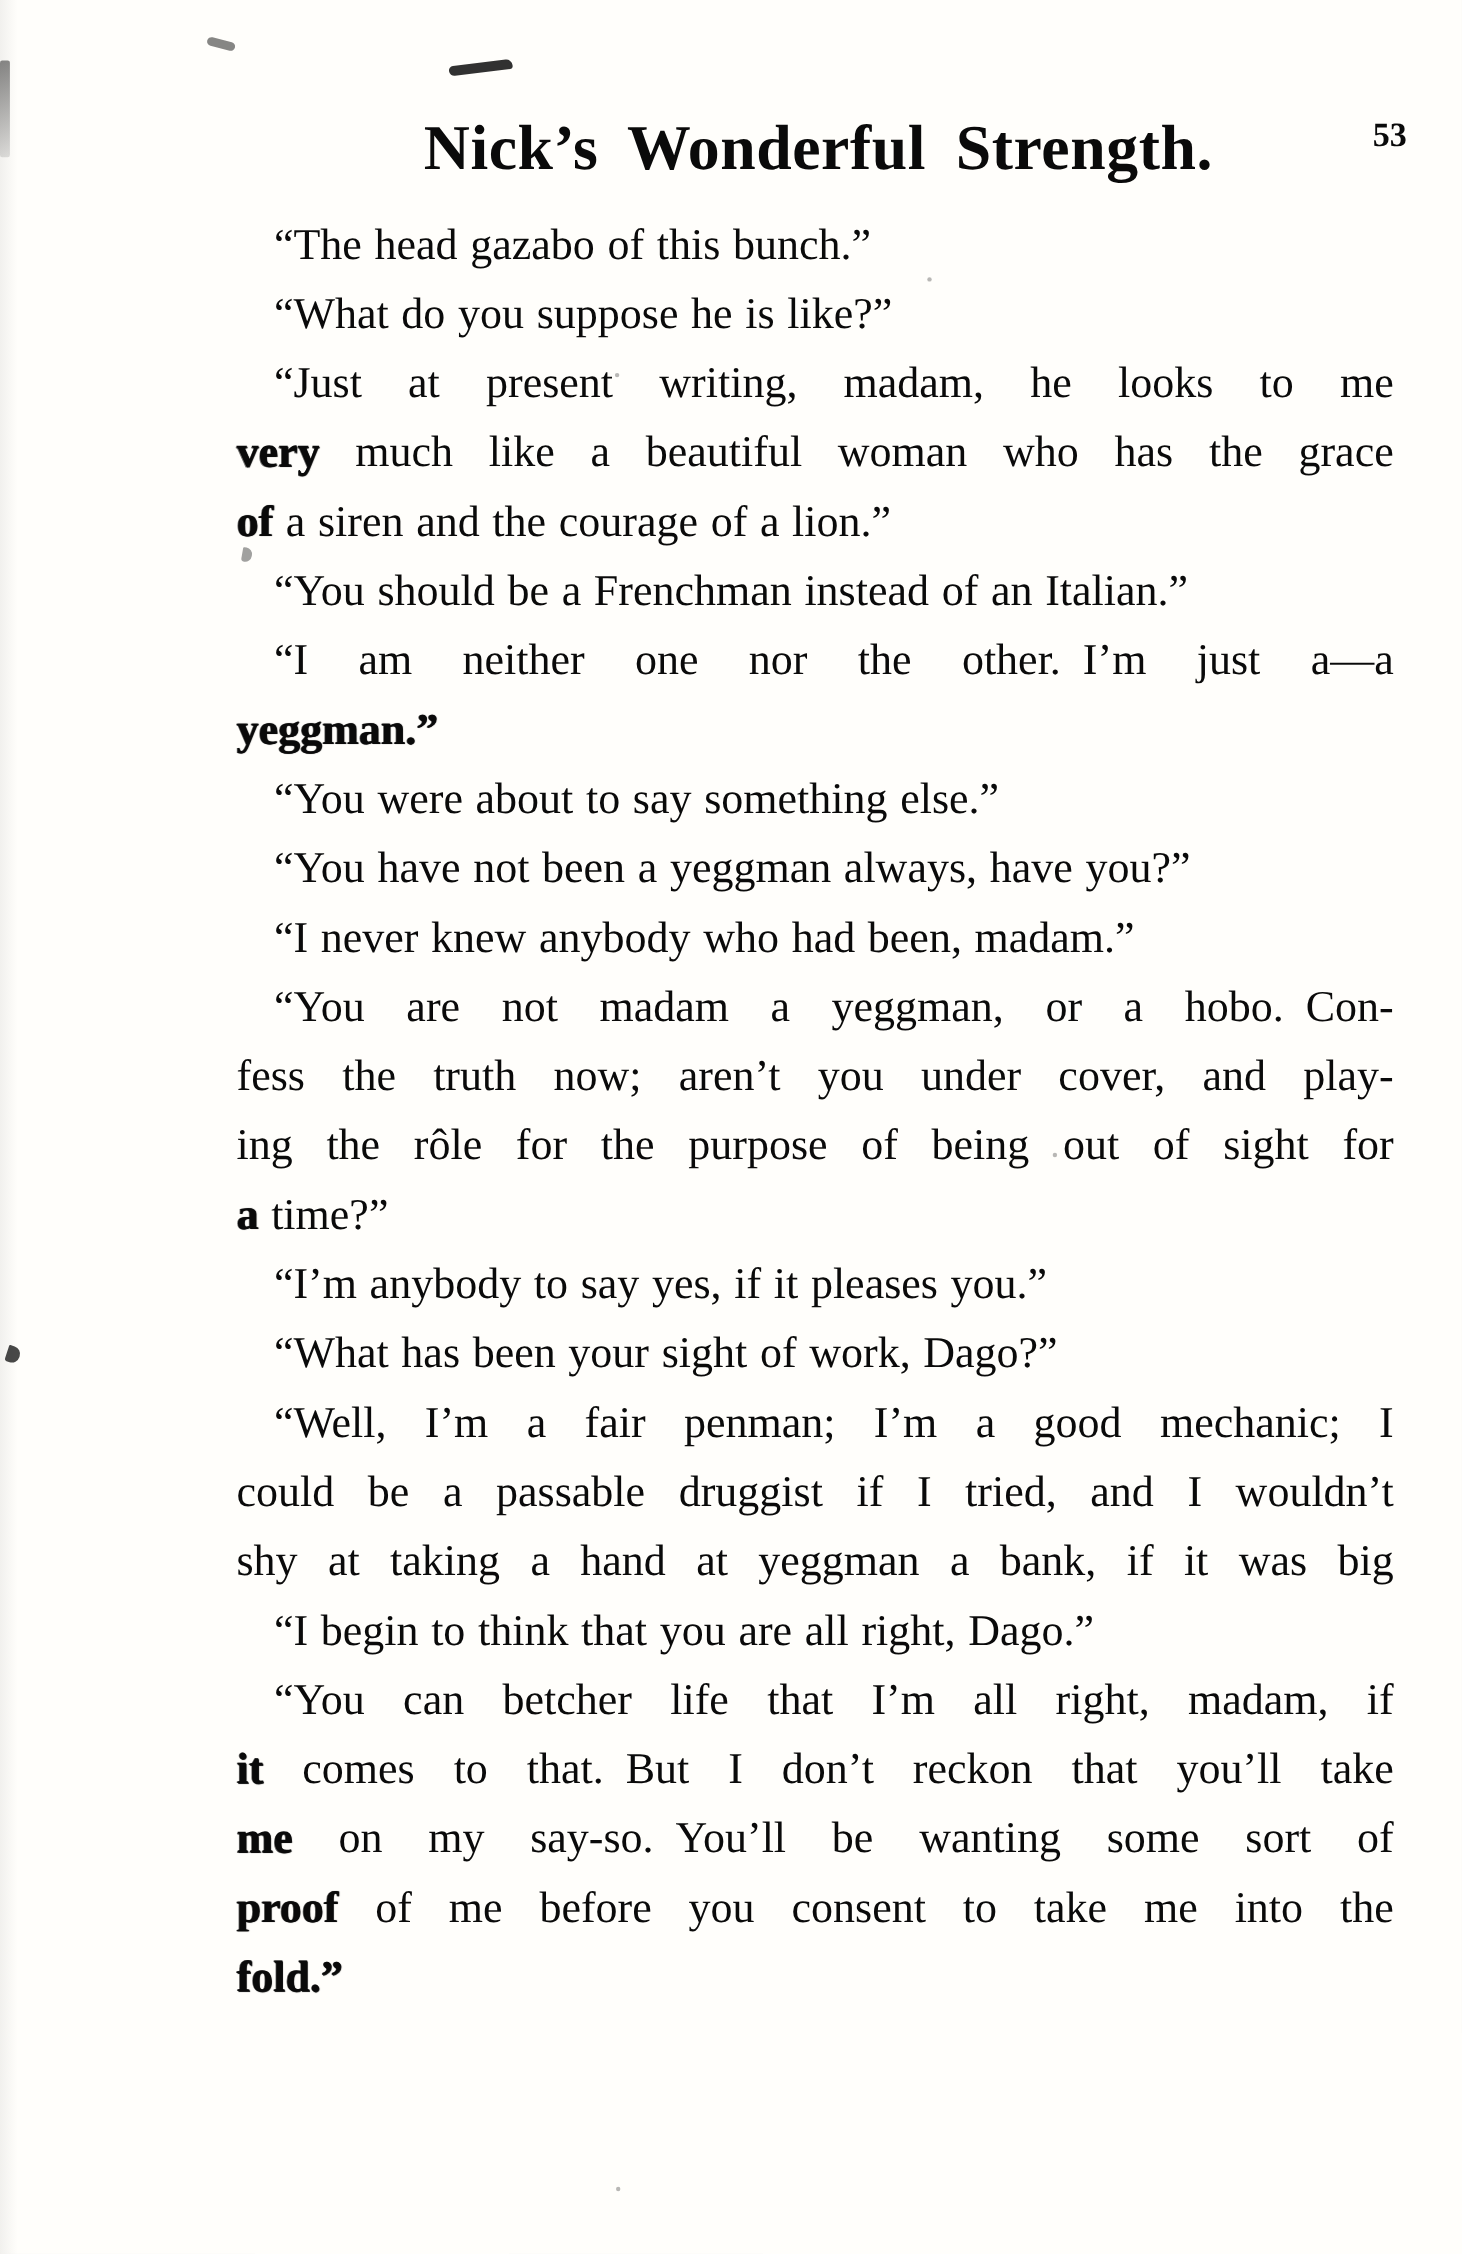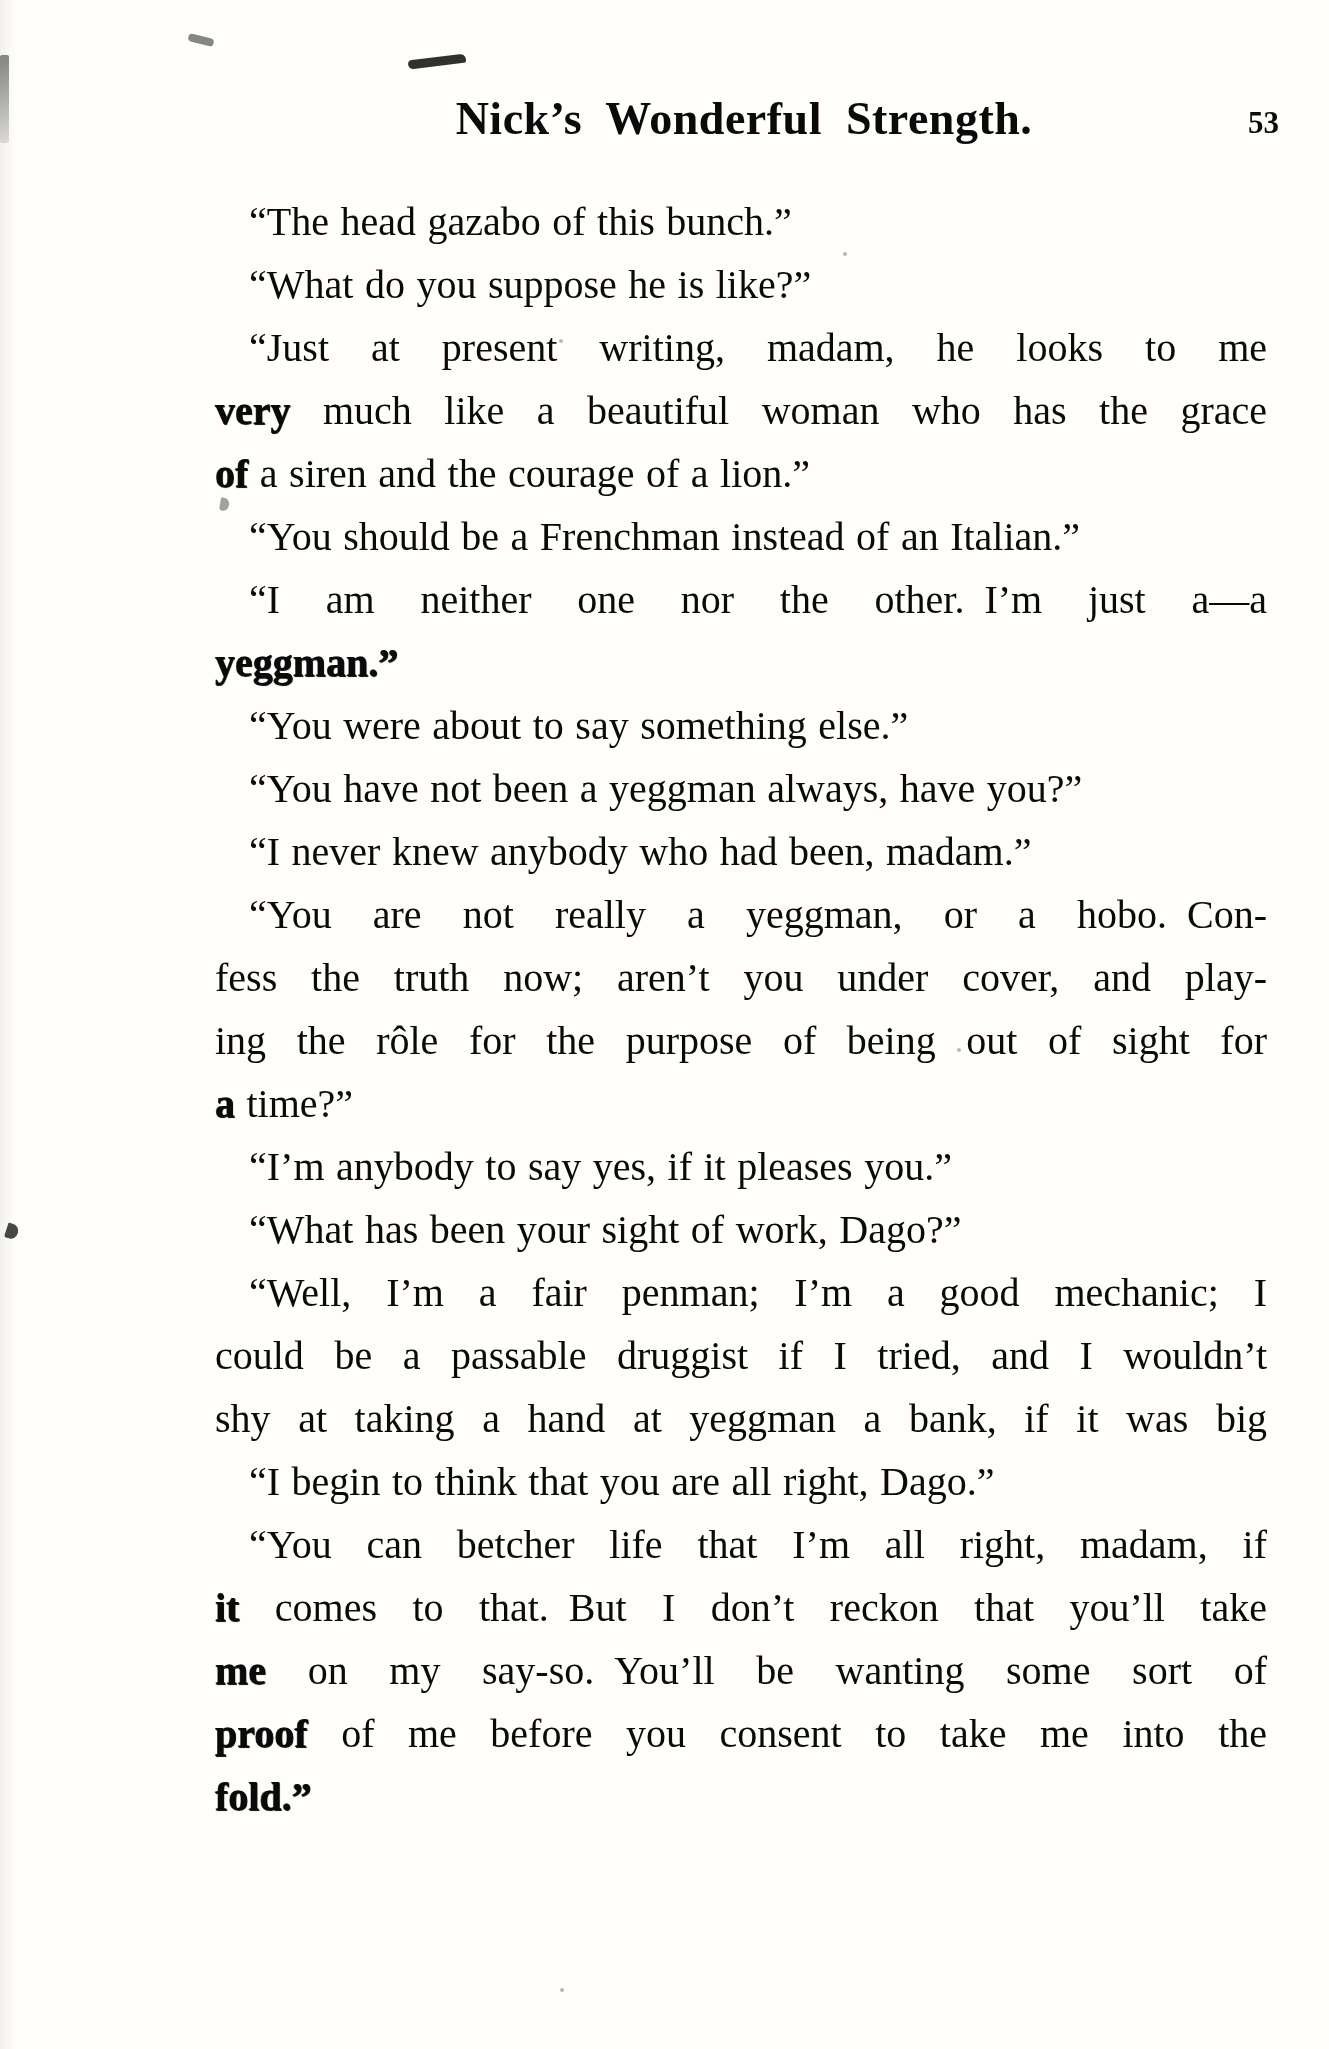--- a/index.html
+++ b/index.html
@@ -18,24 +18,25 @@
     position:absolute;left:0;top:0;width:16px;height:100%;
     background:linear-gradient(to right,rgba(60,60,60,.07),rgba(0,0,0,0));
     pointer-events:none;
   }
 
   .page-header{
     position:absolute;top:90px;left:215px;width:1058px;height:72px;
   }
   .running-title{
     text-align:center;
-    font-size:46px;line-height:58px;
+    font-size:58px;line-height:58px;
     font-weight:600;
     letter-spacing:.5px;
     word-spacing:12px;
+    margin-top:16px;
   }
   .page-number{
     position:absolute;right:-6px;top:9px;
     font-size:31px;line-height:48px;
     font-weight:700;
   }
 
   .body-text{
     position:absolute;top:190px;left:215px;width:1052px;
   }
@@ -97,21 +98,21 @@
       <div class="line first">“What do you suppose he is like?”</div>
       <div class="line first just">“Just at present writing, madam, he looks to me</div>
       <div class="line just"><span class="smudge">very</span> much like a beautiful woman who has the grace</div>
       <div class="line"><span class="smudge">of</span> a siren and the courage of a lion.”</div>
       <div class="line first">“You should be a Frenchman instead of an Italian.”</div>
       <div class="line first just">“I am neither one nor the other. I’m just a—a</div>
       <div class="line"><span class="smudge">yeggman.”</span></div>
       <div class="line first">“You were about to say something else.”</div>
       <div class="line first">“You have not been a yeggman always, have you?”</div>
       <div class="line first">“I never knew anybody who had been, madam.”</div>
-      <div class="line first just">“You are not really a yeggman, or a hobo. Con-</div>
+      <div class="line first just">“You are not madam a yeggman, or a hobo. Con-</div>
       <div class="line just">fess the truth now; aren’t you under cover, and play-</div>
       <div class="line just">ing the rôle for the purpose of being out of sight for</div>
       <div class="line"><span class="smudge">a</span> time?”</div>
       <div class="line first">“I’m anybody to say yes, if it pleases you.”</div>
       <div class="line first">“What has been your sight of work, Dago?”</div>
       <div class="line first just">“Well, I’m a fair penman; I’m a good mechanic; I</div>
       <div class="line just">could be a passable druggist if I tried, and I wouldn’t</div>
       <div class="line just">shy at taking a hand at yeggman a bank, if it was big</div>
       <div class="line first">“I begin to think that you are all right, Dago.”</div>
       <div class="line first just">“You can betcher life that I’m all right, madam, if</div>

